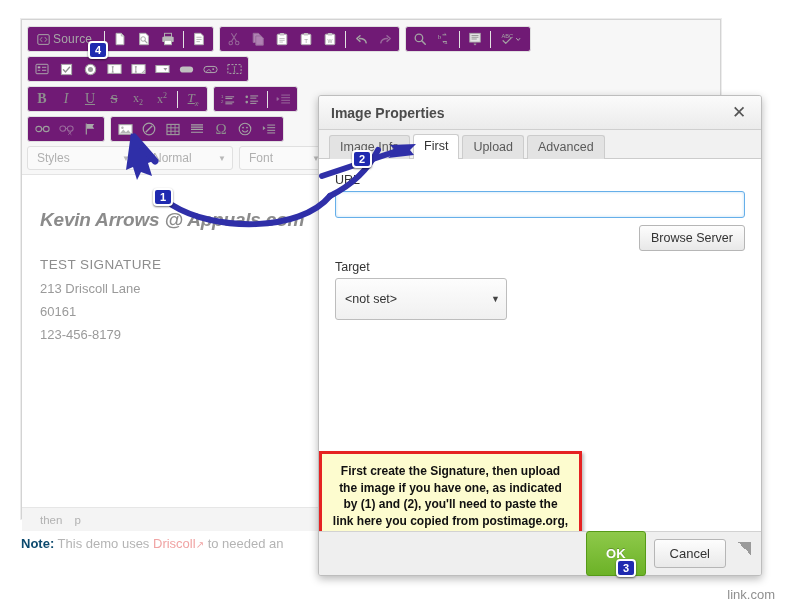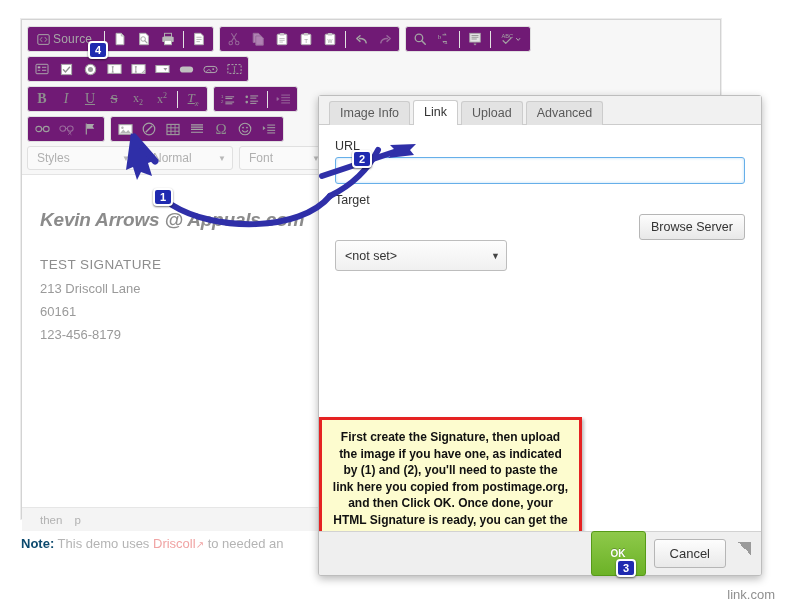--- a/index.html
+++ b/index.html
@@ -185,21 +185,21 @@
   }
   #browse-row { display:flex; justify-content:flex-end; margin-top:7px; }
   #browse-server {
     font-size:12.5px; color:#333;
     background:linear-gradient(#fdfdfd,#e8e8e8);
     border:1px solid #b6b6b6; border-radius:3px;
     padding:5px 11px; line-height:14px;
   }
   #target-label { font-size:12.5px; color:#333; margin:9px 0 4px 0; }
   #target-select {
-    width:172px; height:31px;
+    width:172px; height:42px;
     border:1px solid #bdbdbd; border-radius:3px;
     background:linear-gradient(#fdfdfd,#f0f0f0);
     display:flex; align-items:center; justify-content:space-between;
     padding:0 6px 0 9px;
     font-size:12.5px; color:#333;
   }
   #target-select .caret { font-size:9px; color:#444; }
 
   
   #callout {
@@ -220,21 +220,21 @@
     border-top:1px solid #d2d2d2;
     display:flex; align-items:center; justify-content:flex-end;
     padding:0 10px 0 0;
     gap:8px;
     position:relative;
     border-radius:0 0 2px 2px;
   }
   #btn-ok {
     background:linear-gradient(#8ec94a,#6cb227);
     border:1px solid #569a18; border-radius:3px;
-    color:#fff; font-size:10px; font-weight:bold;
+    color:#fff; font-size:13px; font-weight:bold;
     padding:14px 19px; line-height:15px;
     text-shadow:0 -1px 0 rgba(0,0,0,.25);
   }
   #btn-cancel {
     background:linear-gradient(#fdfdfd,#e9e9e9);
     border:1px solid #b6b6b6; border-radius:3px;
     color:#333; font-size:13px;
     padding:6px 15px; line-height:15px;
   }
   #resize-grip {
@@ -608,36 +608,40 @@
 </div>
 
 <div id="wm-ring"></div>
 <div id="wm-appuals">
   <div class="wm-top">Expert Tech Assistance!</div>
   <div class="wm-main">Appuals</div>
 </div>
 <div id="wm-site">link.com</div>
 
 <div id="dialog">
+  <div id="dlg-title">
+    <span>Image Properties</span>
+    <span id="dlg-close">✕</span>
+  </div>
 
   <div id="dlg-tabs">
     <div class="tab">Image Info</div>
-    <div class="tab active">Link</div>
+    <div class="tab active">First</div>
     <div class="tab">Upload</div>
     <div class="tab">Advanced</div>
   </div>
 
   <div id="dlg-body">
     <div class="fld-label">URL</div>
     <input id="url-input" type="text" autofocus="" value="" style="">
-    <div id="target-label">Target</div>
-
     <div id="browse-row">
       <div id="browse-server">Browse Server</div>
     </div>
+
+    <div id="target-label">Target</div>
     <div id="target-select">
       <span>&lt;not set&gt;</span>
       <span class="caret">▼</span>
     </div>
 
     <div id="callout">First create the Signature, then upload the image if you have one, as indicated by (1) and (2), you'll need to paste the link here you copied from postimage.org, and then Click OK. Once done, your HTML Signature is ready, you can get the SOURCE (If needed) by clicking Source (4)</div>
   </div>
 
   <div id="dlg-footer">
     <div id="btn-ok">OK</div>

